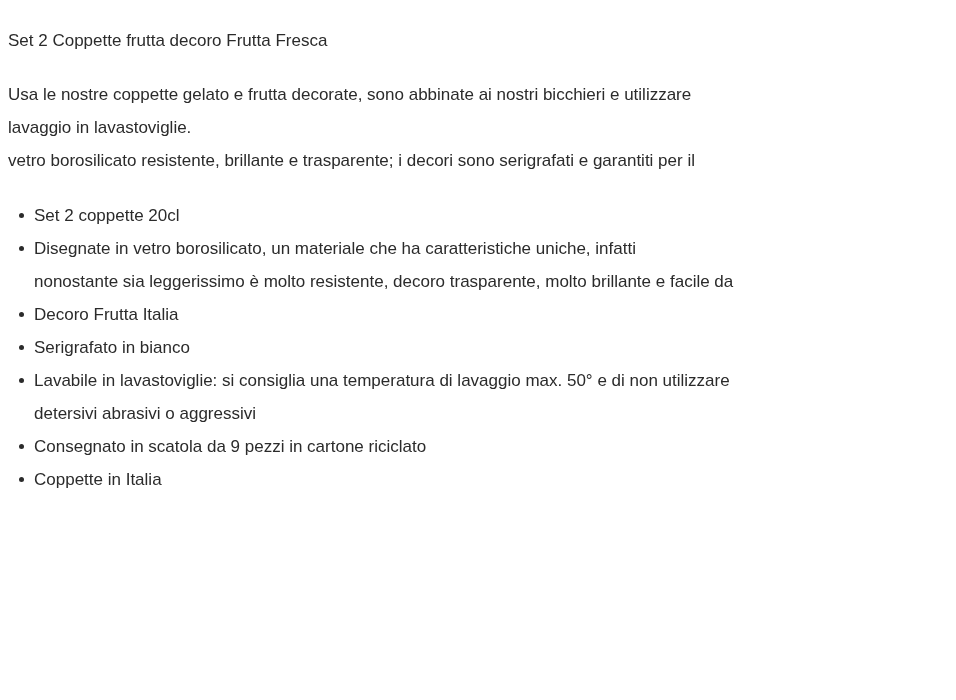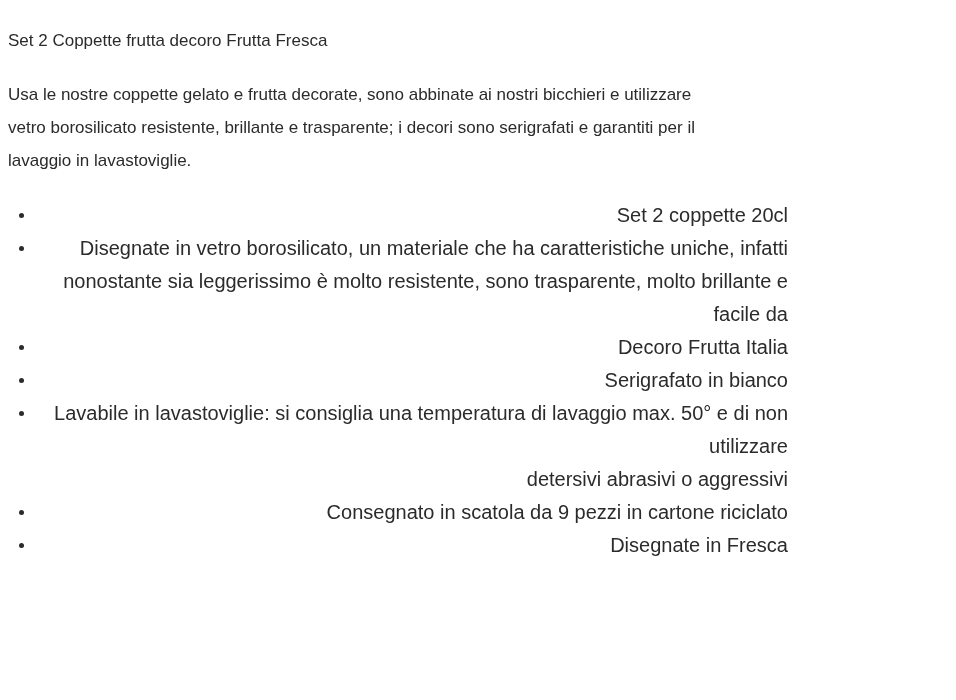--- a/index.html
+++ b/index.html
@@ -28,23 +28,22 @@
     font-size: 17px;
     line-height: 33px;
   }
   ul.features {
     margin-top: 22px;
     list-style: none;
     padding-left: 26px;
   }
   ul.features li {
     position: relative;
-    font-size: 20px;
+    font-size: 17px;
     line-height: 33px;
-    text-align: right;
   }
   ul.features li::before {
     content: "";
     position: absolute;
     left: -15px;
     top: 14px;
     width: 5px;
     height: 5px;
     border-radius: 50%;
     background: #2b2b2b;
@@ -55,43 +54,43 @@
 </style>
 </head>
 <body>
 
 <div class="page">
 
   <div class="title">Set 2 Coppette frutta decoro Frutta Fresca</div>
 
   <div class="description">
     <span class="line">Usa le nostre coppette gelato e frutta decorate, sono abbinate ai nostri bicchieri e utilizzare</span>
+    <span class="line">lavaggio in lavastoviglie.</span>
     <span class="line">vetro borosilicato resistente, brillante e trasparente; i decori sono serigrafati e garantiti per il</span>
-    <span class="line">lavaggio in lavastoviglie.</span>
   </div>
 
   <ul class="features">
     <li>
       <span class="line">Set 2 coppette 20cl</span>
     </li>
     <li>
       <span class="line">Disegnate in vetro borosilicato, un materiale che ha caratteristiche uniche, infatti</span>
-      <span class="line">nonostante sia leggerissimo è molto resistente, sono trasparente, molto brillante e facile da</span>
+      <span class="line">nonostante sia leggerissimo è molto resistente, decoro trasparente, molto brillante e facile da</span>
     </li>
     <li>
       <span class="line">Decoro Frutta Italia</span>
     </li>
     <li>
       <span class="line">Serigrafato in bianco</span>
     </li>
     <li>
       <span class="line">Lavabile in lavastoviglie: si consiglia una temperatura di lavaggio max. 50° e di non utilizzare</span>
       <span class="line">detersivi abrasivi o aggressivi</span>
     </li>
     <li>
       <span class="line">Consegnato in scatola da 9 pezzi in cartone riciclato</span>
     </li>
     <li>
-      <span class="line">Disegnate in Fresca</span>
+      <span class="line">Coppette in Italia</span>
     </li>
   </ul>
 
 </div>
 
 </body></html>

